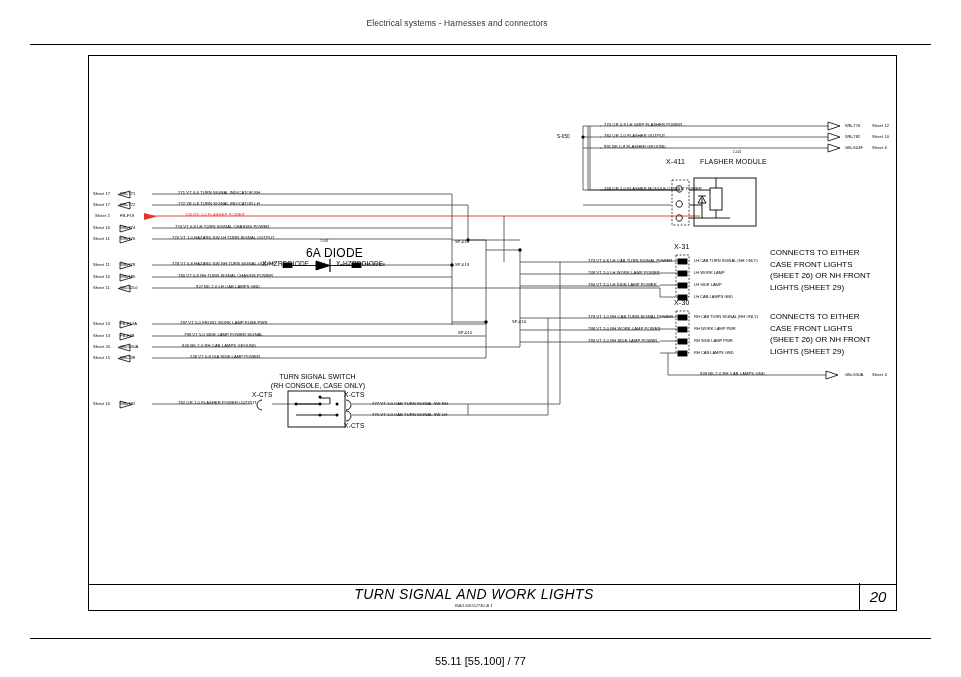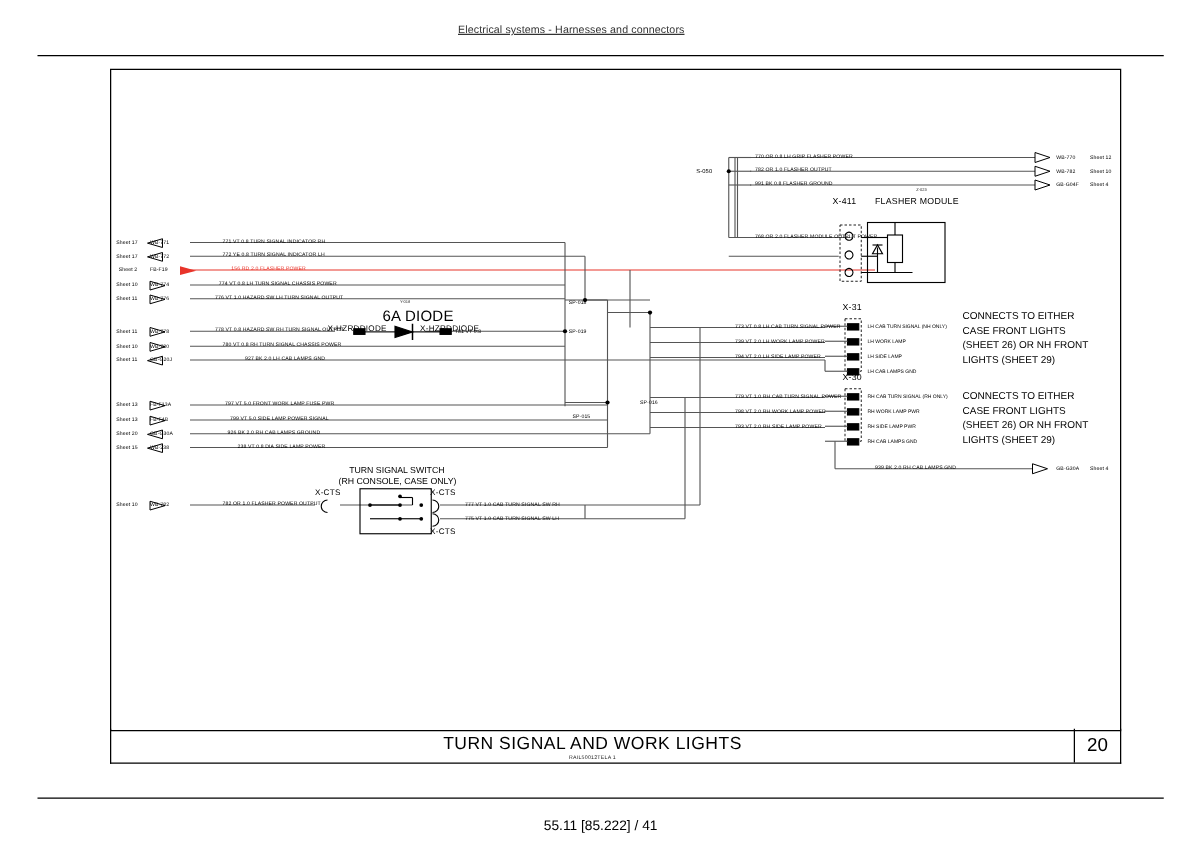--- a/index.html
+++ b/index.html
@@ -1,29 +1,29 @@
 <!DOCTYPE html>
 <html><head>
 <meta charset="utf-8">
 <style>
   html,body{margin:0;padding:0;background:#ffffff;}
   body{width:961px;height:677px;position:relative;
        font-family:"Liberation Sans","DejaVu Sans",sans-serif;color:#000;}
   .page{position:absolute;inset:0;}
   .hdr{position:absolute;top:18px;left:0;width:914px;text-align:center;
-       font-size:8.5px;color:#333;letter-spacing:.1px;text-decoration:underline;}
+       font-size:8.5px;color:#333;letter-spacing:.1px;}
   .hdr-rule{position:absolute;top:44px;left:30px;width:901px;height:1px;background:#000;}
   .ftr-rule{position:absolute;top:638px;left:30px;width:901px;height:1px;background:#000;}
   .ftr1{position:absolute;top:645px;left:0;width:961px;text-align:center;font-size:7.5px;}
   .ftr2{position:absolute;top:655px;left:0;width:961px;text-align:center;font-size:11px;}
 
   .frame{position:absolute;left:88px;top:55px;width:807px;height:528px;
          border:1px solid #000;}
   .tbar{position:absolute;left:88px;top:583px;width:807px;height:27px;
-        border:1px solid #000;border-top:none;}
+        border:1px solid #000;border-top:none;font-style:italic;}
   .tbar-title{position:absolute;left:0;top:3px;width:770px;text-align:center;
         font-size:14px;letter-spacing:.4px;}
   .tbar-sub{position:absolute;left:0;top:20px;width:770px;text-align:center;
         font-size:4.2px;color:#222;letter-spacing:.2px;}
   .tbar-num{position:absolute;right:0;top:0;width:36px;height:27px;
         border-left:1px solid #000;font-size:15px;display:flex;
         align-items:center;justify-content:center;}
 
   svg.wires{position:absolute;left:0;top:0;width:961px;height:677px;overflow:visible;}
 
@@ -372,14 +372,14 @@
 LIGHTS (SHEET 29)</div>
 
   <div class="frame"></div>
   <div class="tbar">
     <div class="tbar-title">TURN SIGNAL AND WORK LIGHTS</div>
     <div class="tbar-sub">RAIL50012TELA    1</div>
     <div class="tbar-num">20</div>
   </div>
 
   <div class="ftr-rule"></div>
-  <div class="ftr2">55.11 [85.222] / 41</div>
+  <div class="ftr2">55.11 [55.100] / 77</div>
 </div>
 
 </body></html>

